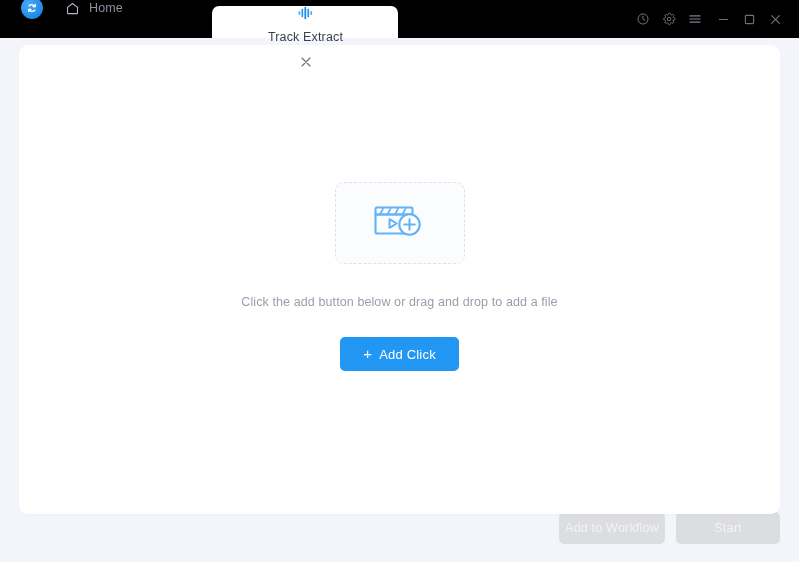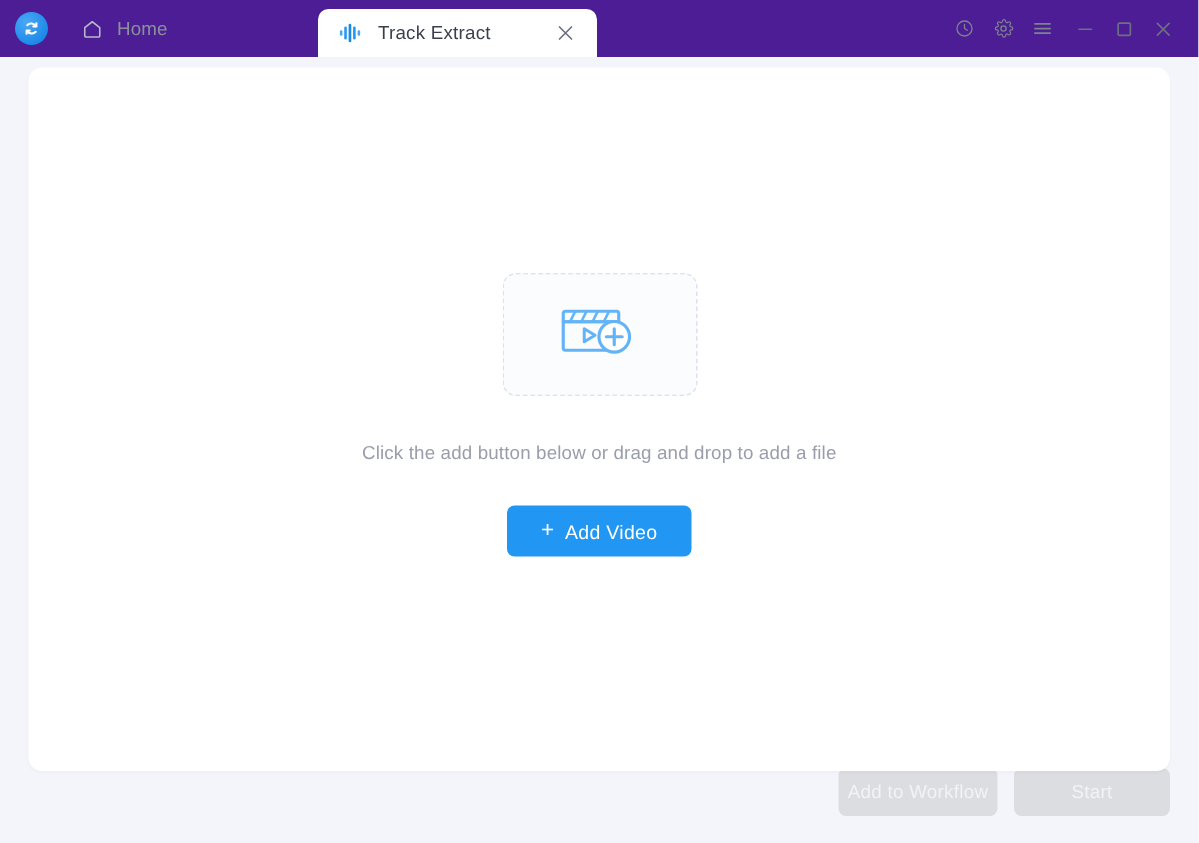--- a/index.html
+++ b/index.html
@@ -24,24 +24,24 @@
     background: #f4f5fa;
     display: flex;
     flex-direction: column;
   }
 
   
   .titlebar {
     position: relative;
     height: 38px;
     min-height: 38px;
-    background: #4c1d95;
+    background: #000000;
     display: flex;
     align-items: flex-end;
-    padding: 0;
+    padding: 11px;
     z-index: 5;
   }
 
   .titlebar-left {
     display: flex;
     align-items: center;
     height: 38px;
     padding-left: 10px;
     gap: 0;
   }
@@ -91,21 +91,21 @@
     min-width: 186px;
     display: flex;
     align-items: center;
     gap: 10px;
     padding: 0 13px 0 14px;
     background: #ffffff;
     border-radius: 7px 7px 0 0;
     position: relative;
     cursor: default;
   }
-  .tab.active { background: #ffffff; }
+  .tab.active { background: #ffffff; flex-direction: column; }
   .tab-icon { width: 16px; height: 14px; display: block; flex: none; }
   .tab-label {
     font-size: 12.5px;
     color: #3a3f4d;
     letter-spacing: .15px;
     white-space: nowrap;
     flex: 1;
   }
   .tab-close {
     width: 16px; height: 16px;
@@ -350,21 +350,21 @@
               <circle cx="38.5" cy="23.5" r="10.2" stroke="#63b3f7" stroke-width="2.1"></circle>
               <path d="M38.5 18.2v10.6M33.2 23.5h10.6" stroke="#63b3f7" stroke-width="2.1" stroke-linecap="round"></path>
             </svg>
           </span>
         </div>
 
         <div class="hint">Click the add button below or drag and drop to add a file</div>
 
         <button class="add-video-btn">
           <span class="plus">+</span>
-          <span>Add Video</span>
+          <span>Add Click</span>
         </button>
 
       </div>
     </div>
   </div>
 
   <div class="footer">
     <button class="footer-btn workflow">
       <span>Add to Workflow</span>
     </button>

